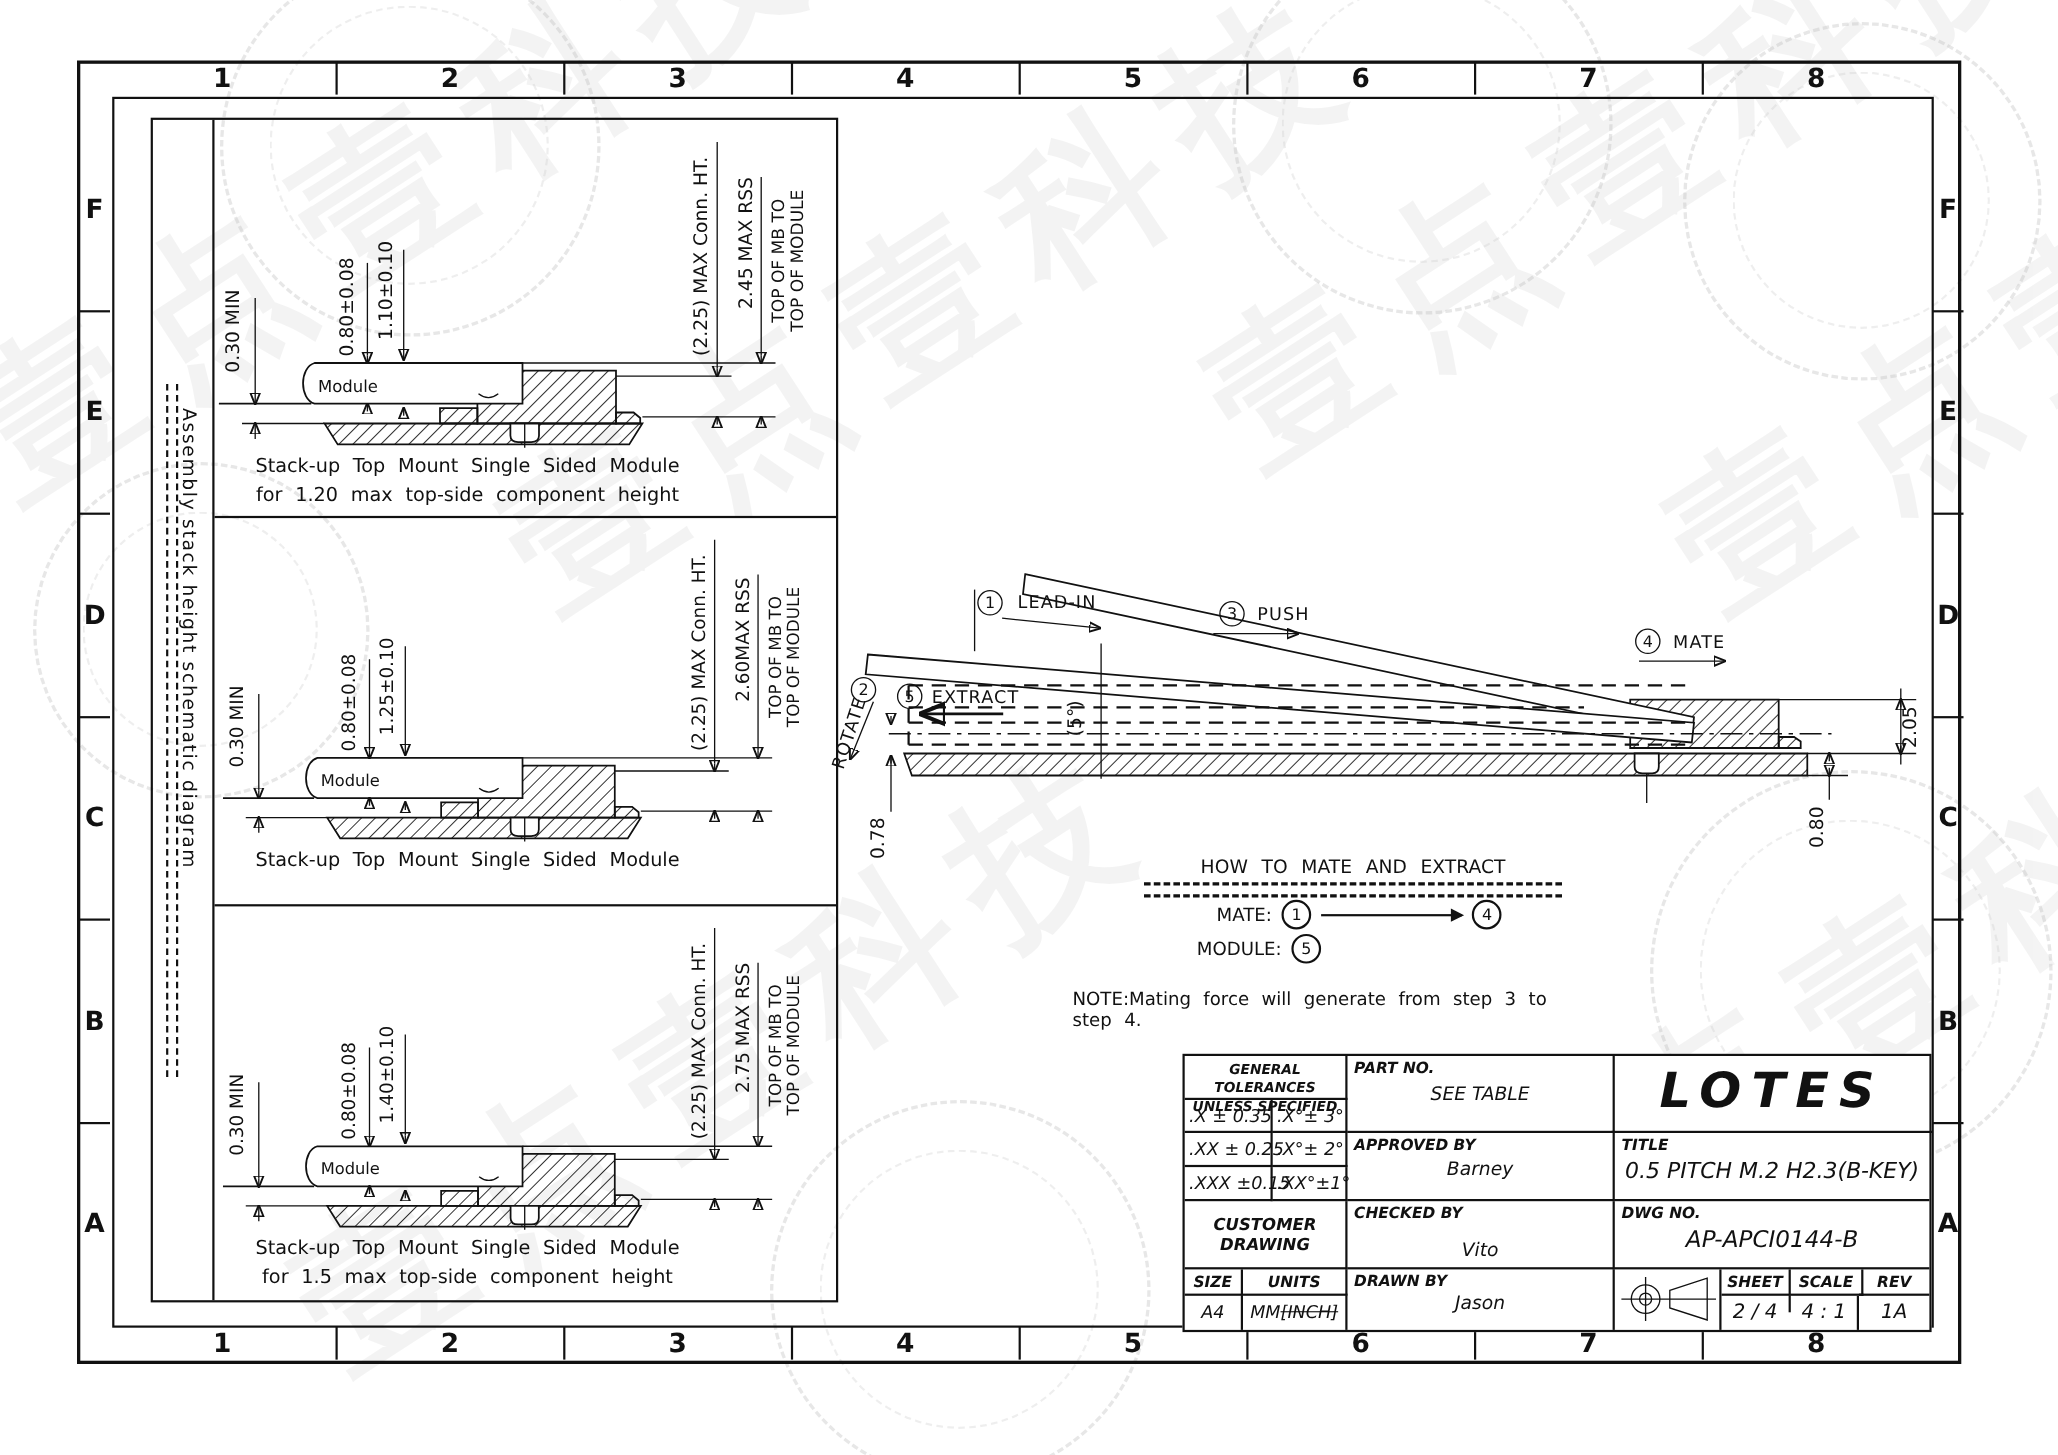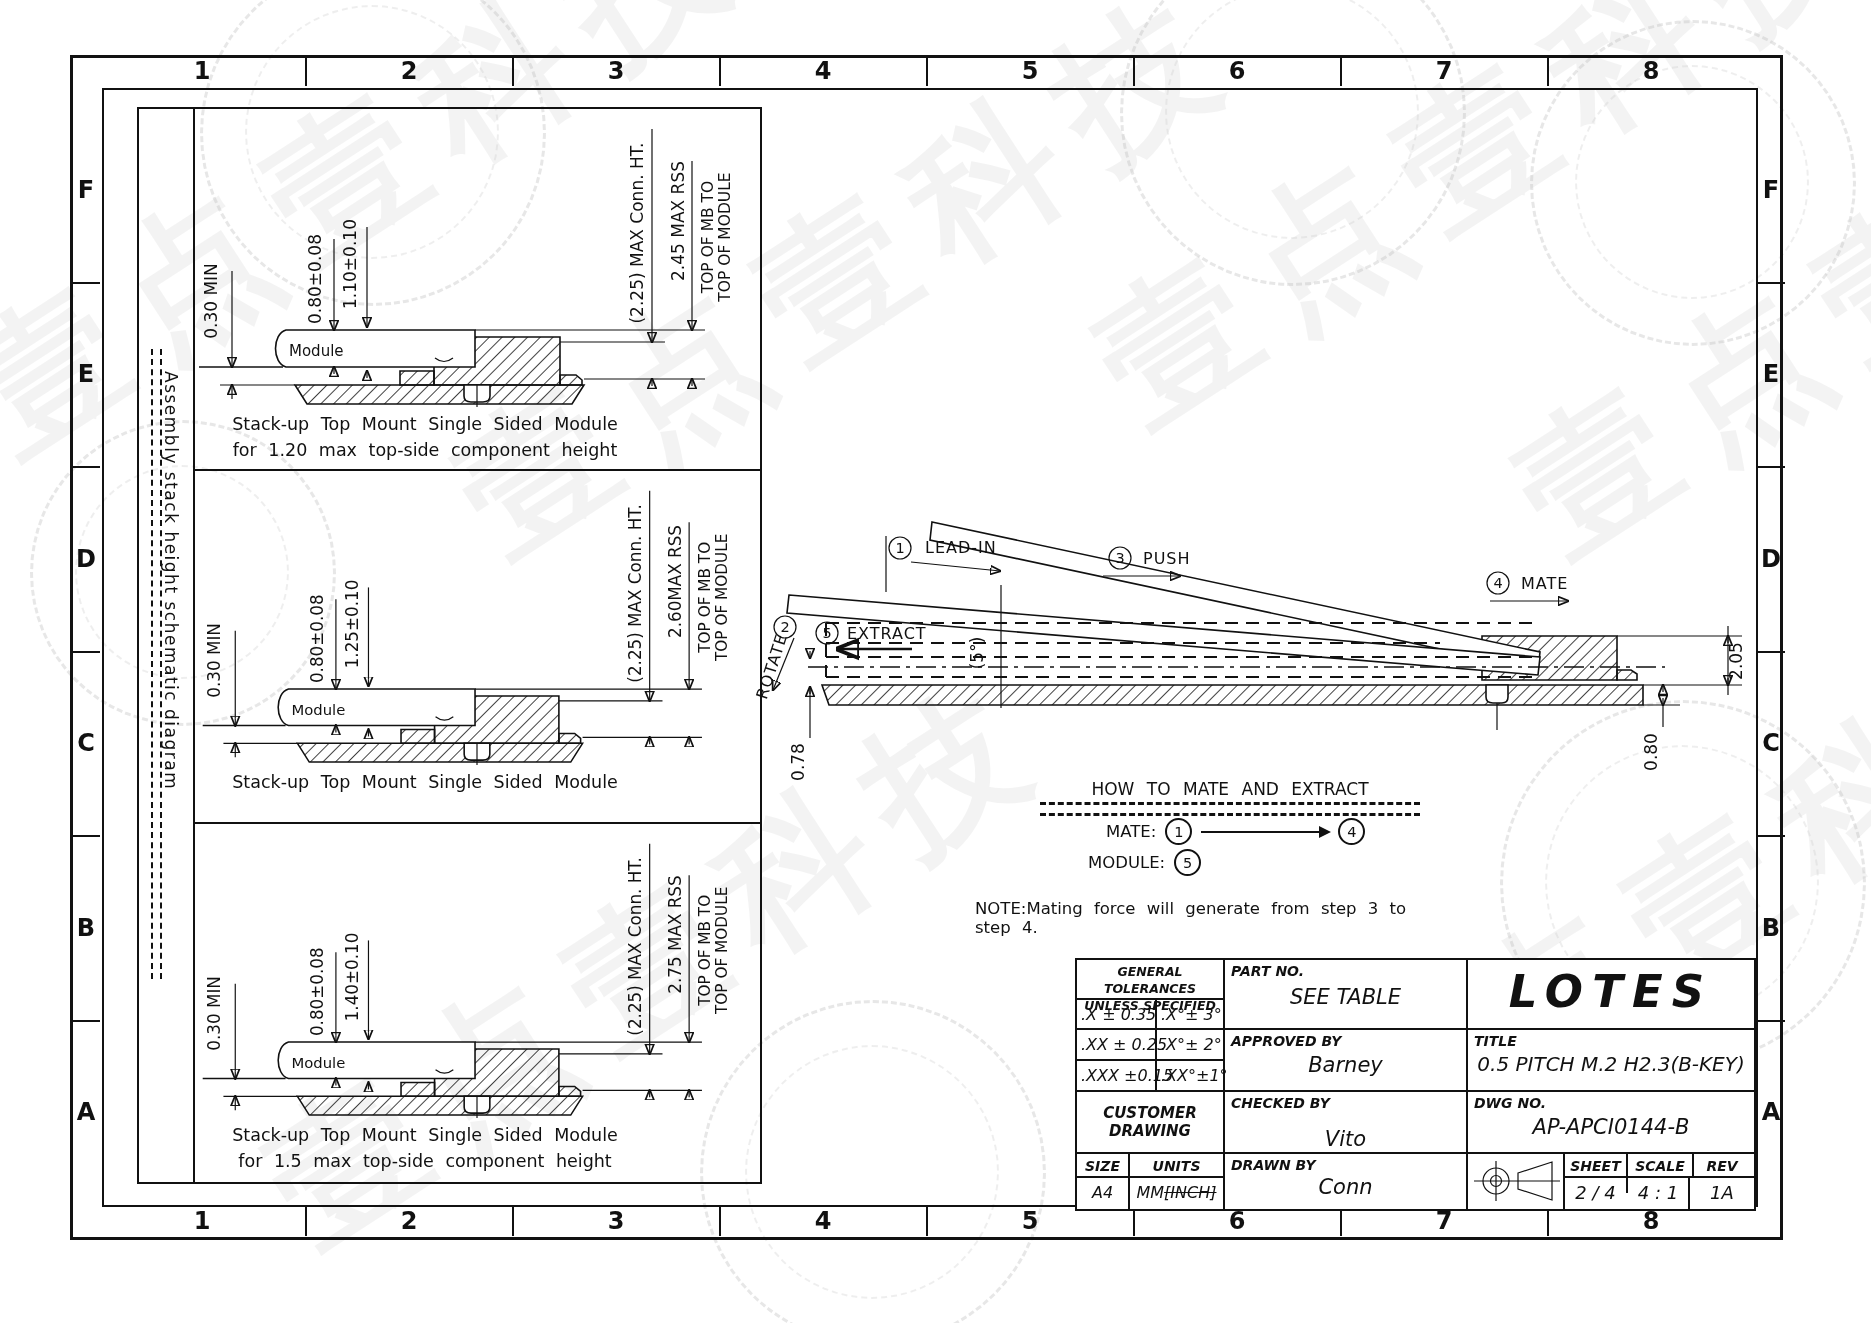--- a/index.html
+++ b/index.html
@@ -52,21 +52,21 @@
         align-items:center;justify-content:center;font-size:14.5px;flex:none;}
   .harrow{display:inline-block;width:128px;height:2px;background:#111;position:relative;}
   .harrow:after{content:"";position:absolute;right:-2px;top:-5px;border-left:12px solid #111;
                 border-top:6px solid transparent;border-bottom:6px solid transparent;}
   .note{font-size:16.5px;word-spacing:6px;}
   
   .tb{position:absolute;left:1075px;top:958px;width:677px;height:249px;border:2.5px solid #111;background:#fff;font-style:italic;}
   .cell{position:absolute;box-sizing:border-box;}
   .bb{border-bottom:2px solid #111;} .br{border-right:2px solid #111;}
   .tb-label{font-size:14px;font-weight:bold;padding:3px 0 0 6px;}
-  .tb-value{font-size:21px;text-align:center;}
+  .tb-value{font-size:17px;text-align:center;}
   .tolhead{font-size:12.5px;font-weight:bold;text-align:center;line-height:1.35;padding-top:4px;}
   .tolval{font-size:16px;display:flex;align-items:center;padding-left:4px;white-space:nowrap;}
   .brand{font-size:44px;font-weight:bold;letter-spacing:9px;text-align:center;line-height:64px;
          transform:scaleX(1.02);}
   .strike{text-decoration:line-through;}
 </style>
 </head>
 <body>
 
 <div class="sheet">
@@ -416,21 +416,21 @@
     <div class="cell bb br" style="left:148px;top:70px;width:243px;height:62px">
       <div class="tb-label">APPROVED BY</div>
       <div class="tb-value" style="margin-top:4px">Barney</div>
     </div>
     <div class="cell bb br" style="left:148px;top:132px;width:243px;height:62px">
       <div class="tb-label">CHECKED BY</div>
       <div class="tb-value" style="margin-top:16px">Vito</div>
     </div>
     <div class="cell br" style="left:148px;top:194px;width:243px;height:55px">
       <div class="tb-label">DRAWN BY</div>
-      <div class="tb-value" style="margin-top:2px">Conn</div>
+      <div class="tb-value" style="margin-top:2px">Jason</div>
     </div>
 
     <div class="cell bb brand" style="left:391px;top:0;width:286px;height:70px">LOTES</div>
     <div class="cell bb" style="left:391px;top:70px;width:286px;height:62px">
       <div class="tb-label">TITLE</div>
       <div class="tb-value" style="margin-top:3px;font-size:20px">0.5 PITCH M.2 H2.3(B-KEY)</div>
     </div>
     <div class="cell bb" style="left:391px;top:132px;width:286px;height:62px">
       <div class="tb-label">DWG NO.</div>
       <div class="tb-value" style="margin-top:4px;font-size:21px">AP-APCI0144-B</div>

